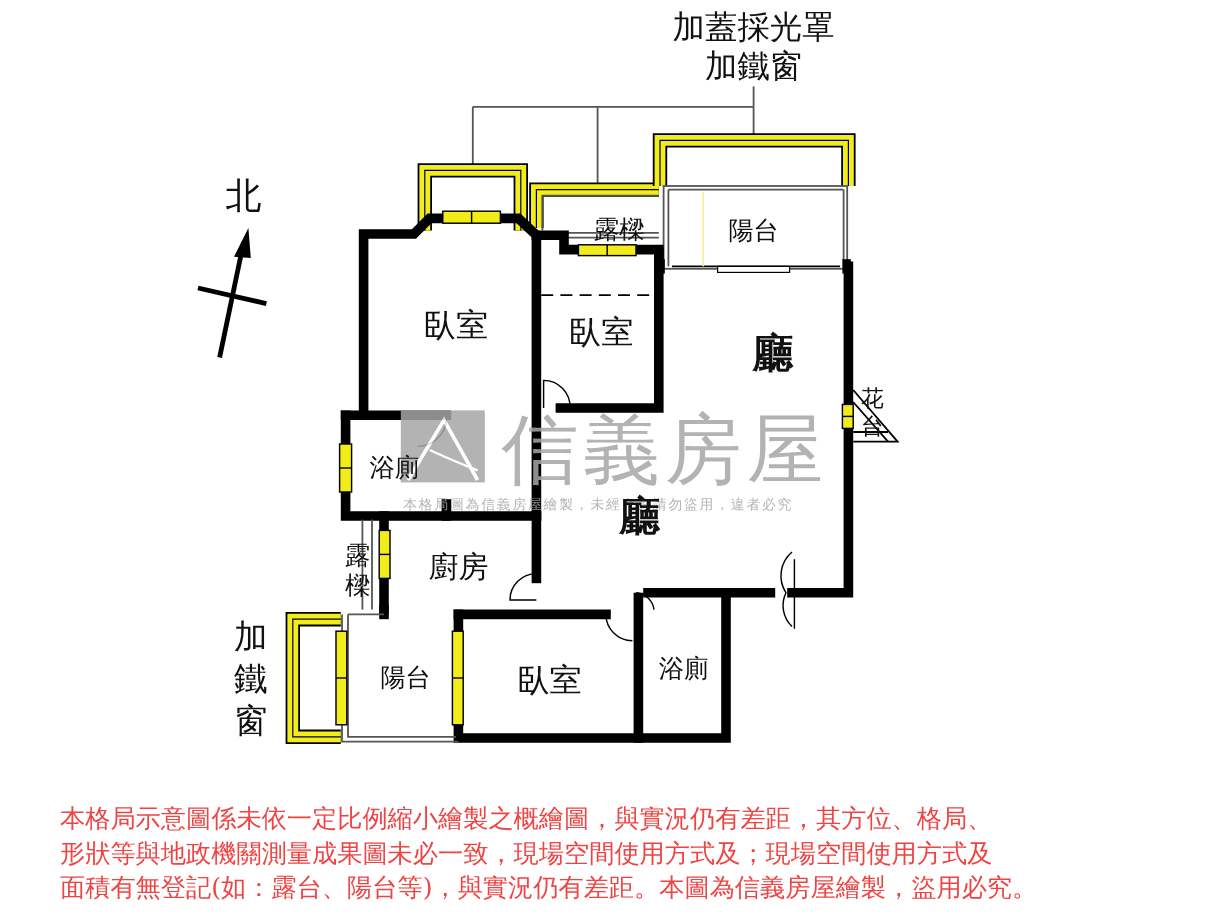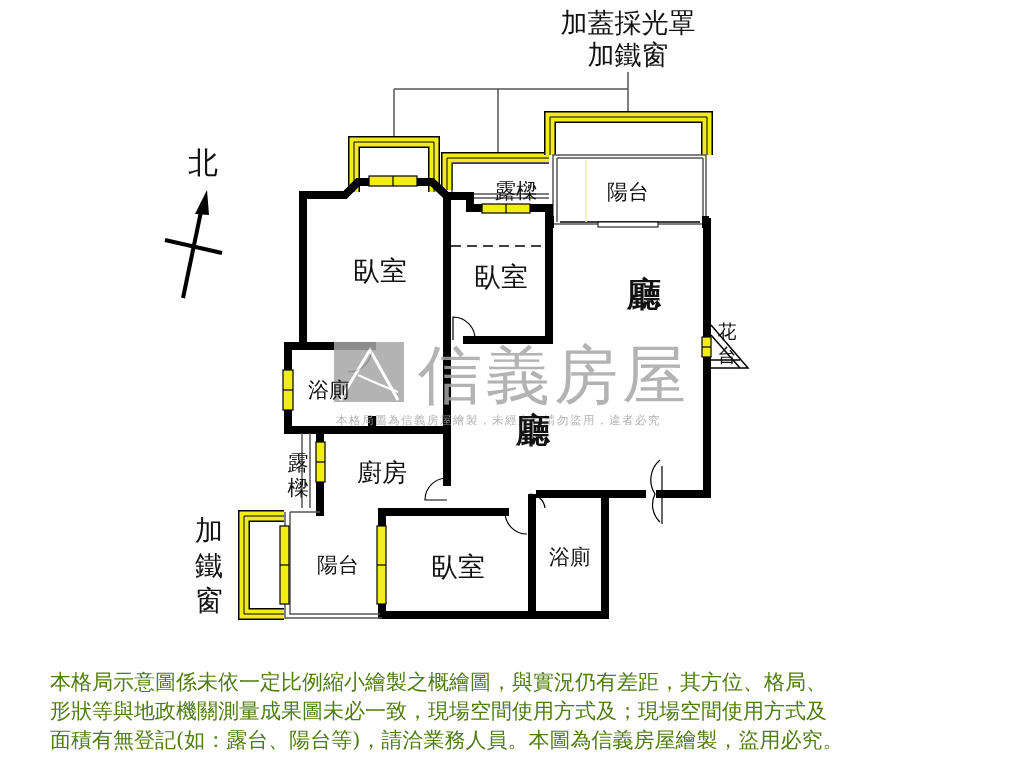--- a/index.html
+++ b/index.html
@@ -2,21 +2,21 @@
 <html><head>
 <meta charset="utf-8">
 <style>
   html, body { margin:0; padding:0; background:#ffffff; }
   body { width:1024px; height:768px; position:relative; overflow:hidden;
          font-family:"DejaVu Serif", "Liberation Serif", serif; }
   #plan { position:absolute; left:0; top:0; width:1024px; height:768px; }
   .lbl { font-family:"DejaVu Serif","Liberation Serif",serif; fill:#111; }
   .disclaimer { position:absolute; left:50px; top:668px; width:940px;
                 font-family:"DejaVu Serif","Liberation Serif",serif;
-                font-size:21px; line-height:29px; color:#4d7c0f; }
+                font-size:21px; line-height:29px; color:#ef4444; }
   .disclaimer div { white-space:nowrap; }
   .wm-text { font-family:"DejaVu Sans","Liberation Sans",sans-serif; }
 </style>
 </head>
 <body>
 
 <svg id="plan" viewBox="0 0 1024 768" xmlns="http://www.w3.org/2000/svg">
 
   <g stroke="#555" stroke-width="1.5" fill="none">
     <line x1="628" y1="72" x2="628" y2="122"></line>
@@ -167,14 +167,14 @@
   <text class="lbl" x="338" y="572" font-size="21" text-anchor="middle">陽台</text>
   <text class="lbl" x="458" y="576" font-size="27" text-anchor="middle">臥室</text>
   <text class="lbl" x="570" y="564" font-size="21" text-anchor="middle">浴廁</text>
   <text class="lbl" x="727" y="338" font-size="19" text-anchor="middle">花</text>
   <text class="lbl" x="727" y="362" font-size="19" text-anchor="middle">台</text>
 </svg>
 
 <div class="disclaimer">
   <div>本格局示意圖係未依一定比例縮小繪製之概繪圖，與實況仍有差距，其方位、格局、</div>
   <div>形狀等與地政機關測量成果圖未必一致，現場空間使用方式及；現場空間使用方式及</div>
-  <div>面積有無登記(如：露台、陽台等)，請洽業務人員。本圖為信義房屋繪製，盜用必究。</div>
+  <div>面積有無登記(如：露台、陽台等)，與實況仍有差距。本圖為信義房屋繪製，盜用必究。</div>
 </div>
 
 </body></html>

